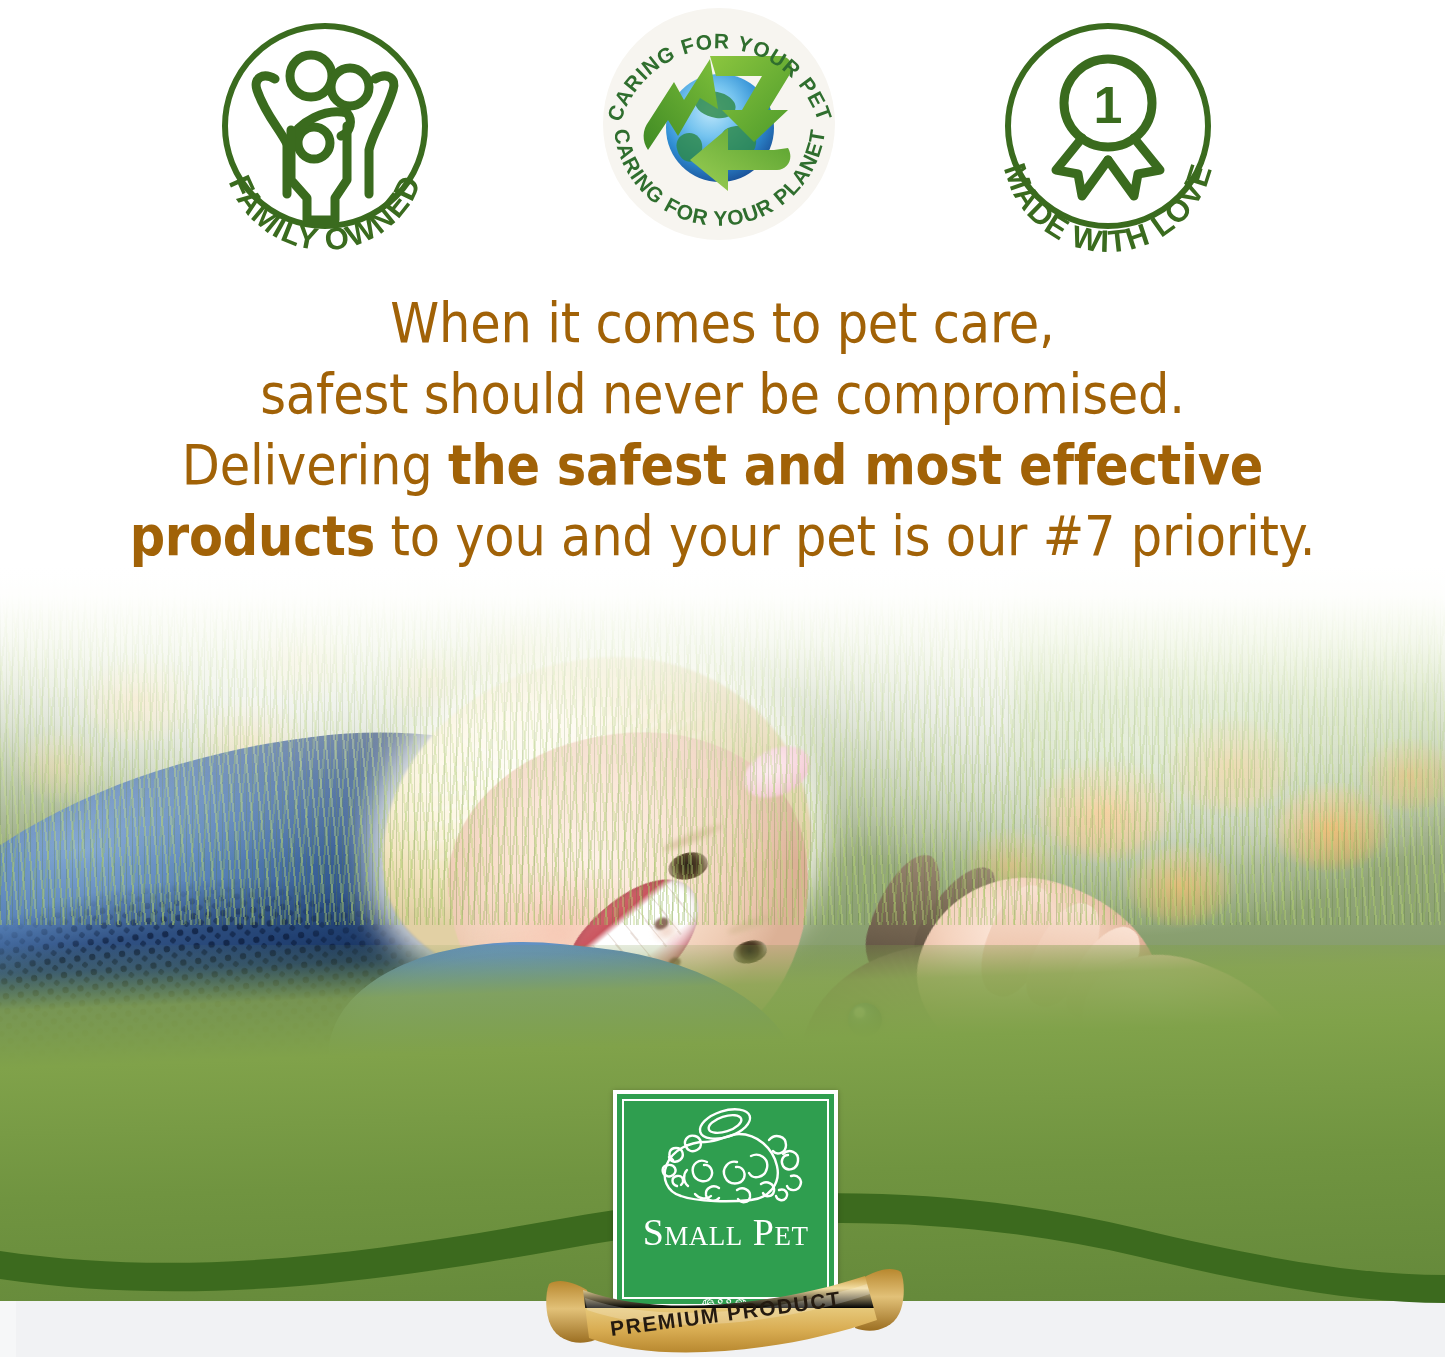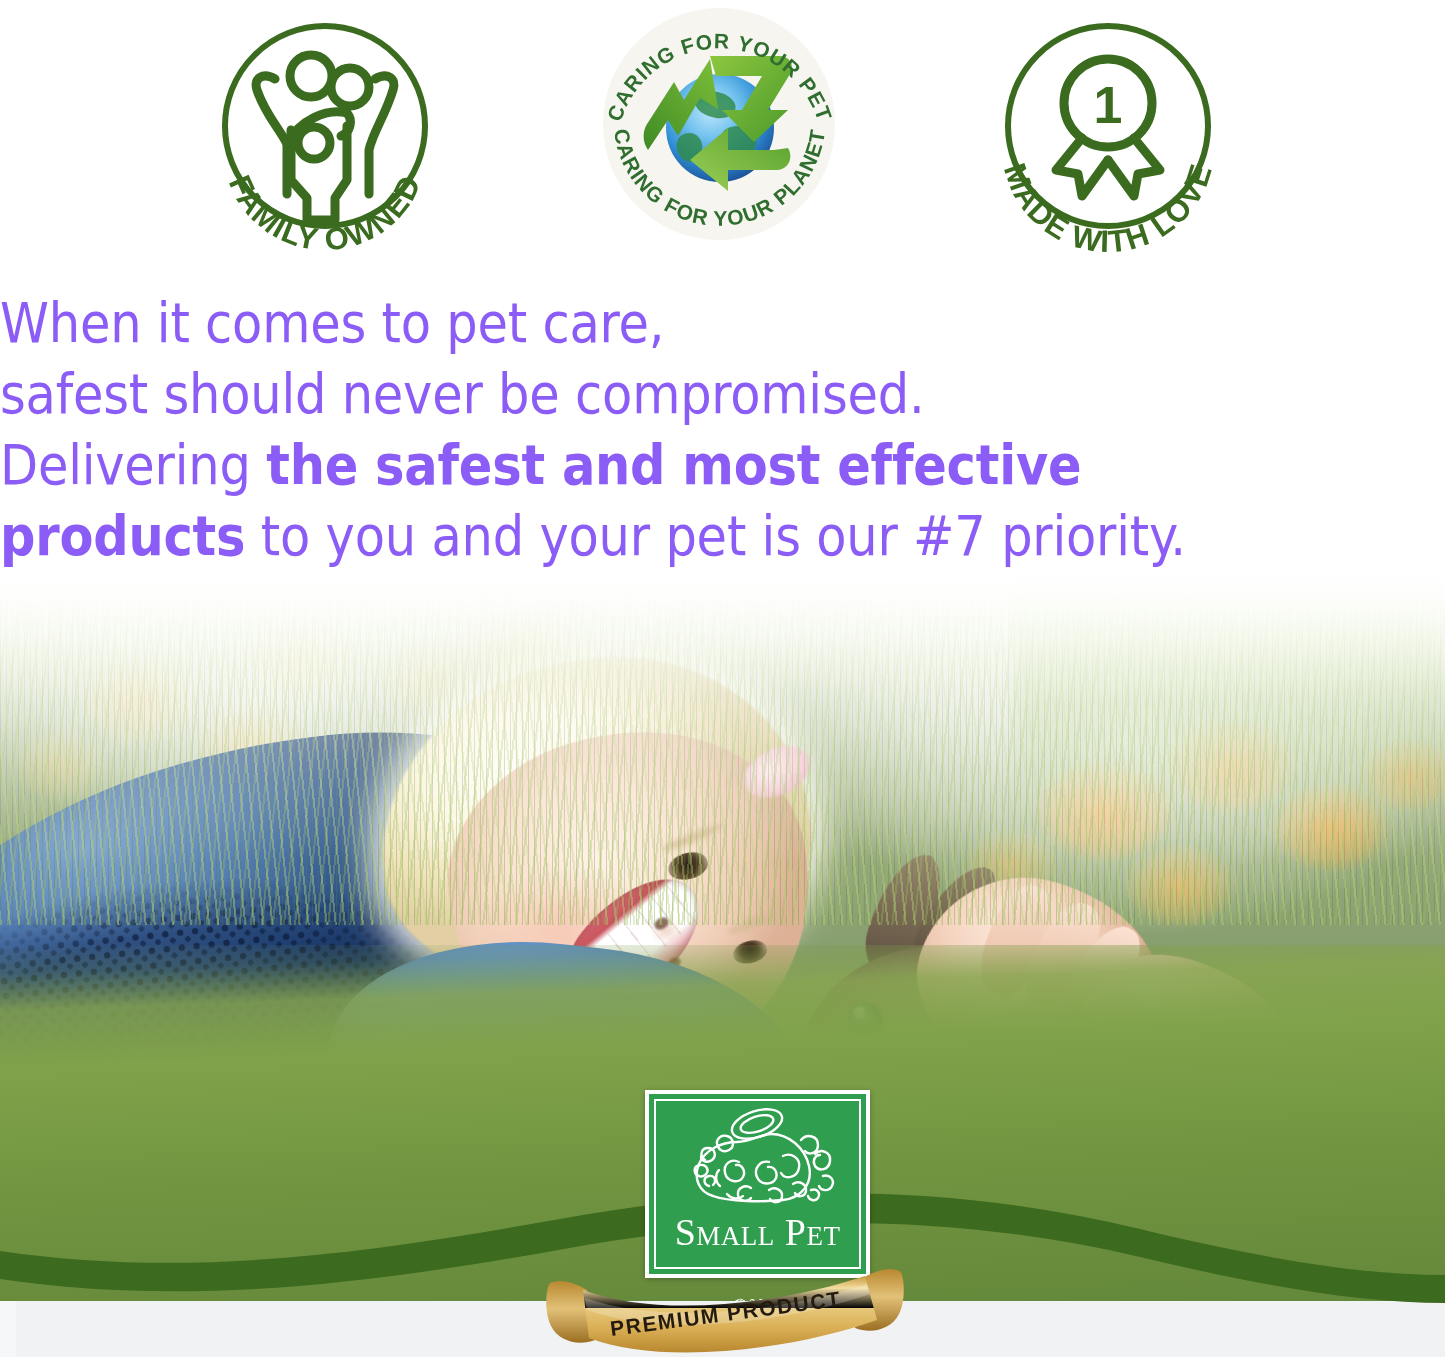--- a/index.html
+++ b/index.html
@@ -25,22 +25,22 @@
   }
   .badge{position:absolute;top:8px;width:260px;height:250px;}
   .badge-family{left:195px;}
   .badge-recycle{left:592px;width:255px;height:245px;top:2px;}
   .badge-love{left:978px;}
   .badge svg{display:block;width:100%;height:100%;}
 
   
   .headline{
     position:absolute;top:288px;left:0;width:1445px;
-    text-align:left;z-index:6;
-    color:#8b5cf6;
+    text-align:center;z-index:6;
+    color:#a16207;
     font-family:"DejaVu Sans Condensed","Liberation Sans", sans-serif;
     font-size:55px;
     line-height:71px;
     letter-spacing:-0.2px;
     font-weight:400;
   }
   .headline .ln{display:block;white-space:nowrap;}
   .headline b{font-weight:700;}
 
   
@@ -296,21 +296,21 @@
   }
 
   
   .wave{
     position:absolute;left:0;bottom:0;width:1445px;height:200px;z-index:4;
   }
   .wave svg{display:block;width:1445px;height:200px;}
 
   
   .logo-wrap{
-    position:absolute;left:645px;top:1090px;width:225px;height:188px;z-index:7;
+    position:absolute;left:613px;top:1090px;width:225px;height:218px;z-index:7;
   }
   .logo-card{
     position:absolute;inset:0;
     background:#2f9e4f;
     border:4px solid #ffffff;
     box-shadow:0 1px 5px rgba(0,0,0,.28);
     box-sizing:border-box;
   }
   .logo-card:after{
     content:"";position:absolute;inset:5px;border:2px solid #ffffff;pointer-events:none;

